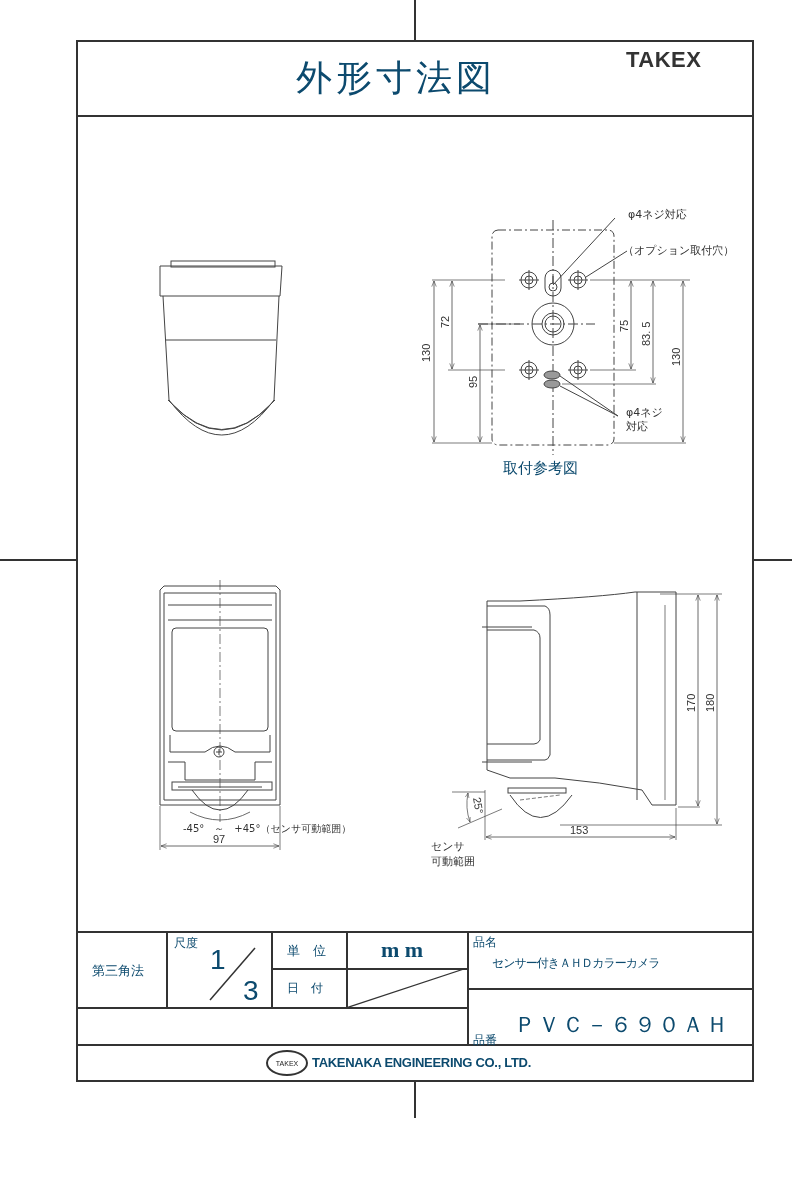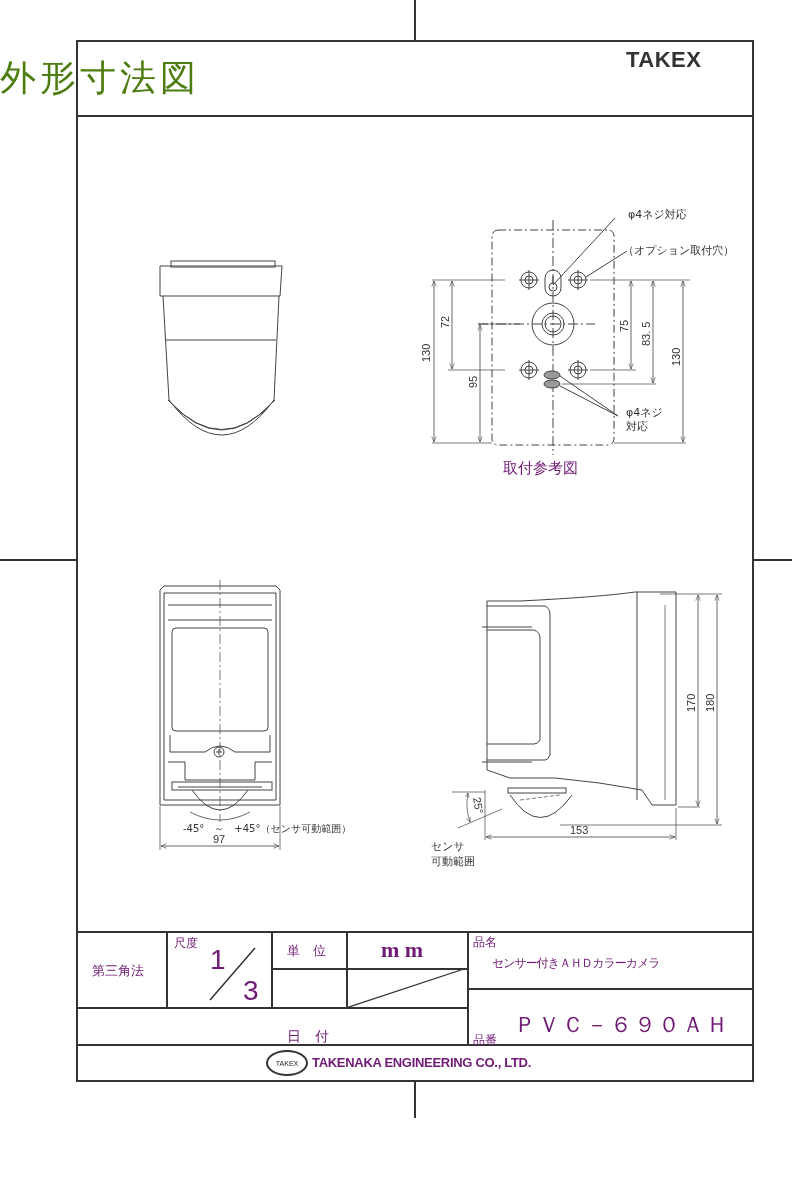--- a/index.html
+++ b/index.html
@@ -2,26 +2,26 @@
 <html><head>
 <meta charset="utf-8">
 <style>
   html, body { margin:0; padding:0; background:#fff; }
   body { width:792px; height:1200px; position:relative; overflow:hidden;
          font-family:"DejaVu Sans", "Liberation Sans", sans-serif; color:#222; }
   .abs { position:absolute; }
   .line { position:absolute; background:#333; }
   .frame { position:absolute; left:76px; top:40px; width:678px; height:1042px;
            border:2px solid #333; box-sizing:border-box; }
-  .hdr-title { position:absolute; left:0; width:792px; top:54px; 
-               font-size:36px; letter-spacing:4px; color:#4d7c0f; }
+  .hdr-title { position:absolute; left:0; width:792px; top:54px; text-align:center;
+               font-size:36px; letter-spacing:4px; color:#0c4a6e; }
   .brand { position:absolute; left:626px; top:47px; font-family:"Liberation Sans", sans-serif;
            font-weight:bold; font-size:22px; letter-spacing:0.5px; color:#333; }
   svg.drawing { position:absolute; left:0; top:0; }
-  .tb-text { position:absolute; color:#701a75; white-space:nowrap; }
+  .tb-text { position:absolute; color:#0c4a6e; white-space:nowrap; }
   .cap { font-size:15px; }
   .dimtxt { font-family:"Liberation Sans", sans-serif; font-size:11px; fill:#333; }
   .jtxt { font-size:11px; fill:#333; }
 </style>
 </head>
 <body>
 
 <div class="line" style="left:414px;top:0;width:1.5px;height:40px;"></div>
 <div class="line" style="left:414px;top:1082px;width:1.5px;height:36px;"></div>
 <div class="line" style="left:0;top:559px;width:76px;height:1.5px;"></div>
@@ -195,21 +195,21 @@
   <svg class="abs" style="left:205px;top:945px;" width="55" height="58">
     <line x1="5" y1="55" x2="50" y2="3" stroke="#333" stroke-width="1.5"></line>
   </svg>
 
   <div class="tb-text" style="left:92px;top:962px;font-size:13px;text-align:center;">第三角法</div>
   <div class="tb-text" style="left:174px;top:935px;font-size:12px;">尺度</div>
   <div class="tb-text" style="left:210px;top:944px;font-size:28px;font-family:'Liberation Sans',sans-serif;">1</div>
   <div class="tb-text" style="left:243px;top:975px;font-size:28px;font-family:'Liberation Sans',sans-serif;">3</div>
   <div class="tb-text" style="left:287px;top:942px;font-size:13px;">単　位</div>
   <div class="tb-text" style="left:381px;top:937px;font-size:22px;font-weight:bold;font-family:Liberation Serif, serif;">m m</div>
-  <div class="tb-text" style="left:287px;top:980px;font-size:14px;margin-top:48px;">日　付</div>
+  <div class="tb-text" style="left:287px;top:980px;font-size:12px;">日　付</div>
   <div class="tb-text" style="left:473px;top:934px;font-size:12px;">品名</div>
   <div class="tb-text" style="left:492px;top:955px;font-size:12px;letter-spacing:-1px;">センサー付きＡＨＤカラーカメラ</div>
   <div class="tb-text" style="left:473px;top:993px;font-size:12px;margin-top:39px;">品番</div>
   <div class="tb-text" style="left:514px;top:1010px;font-size:22px;letter-spacing:2px;">ＰＶＣ－６９０ＡＨ</div>
 
   <div class="abs" style="left:266px;top:1050px;width:42px;height:26px;border:2.5px solid #333;border-radius:50%;box-sizing:border-box;display:flex;align-items:center;justify-content:center;">
     <span style="font-size:7px;font-family:'Liberation Sans',sans-serif;">TAKEX</span>
   </div>
   <div class="tb-text" style="left:312px;top:1055px;font-size:13px;font-weight:bold;font-family:Liberation Sans, sans-serif;letter-spacing:-0.3px;">TAKENAKA ENGINEERING CO., LTD.</div>
 </div>

